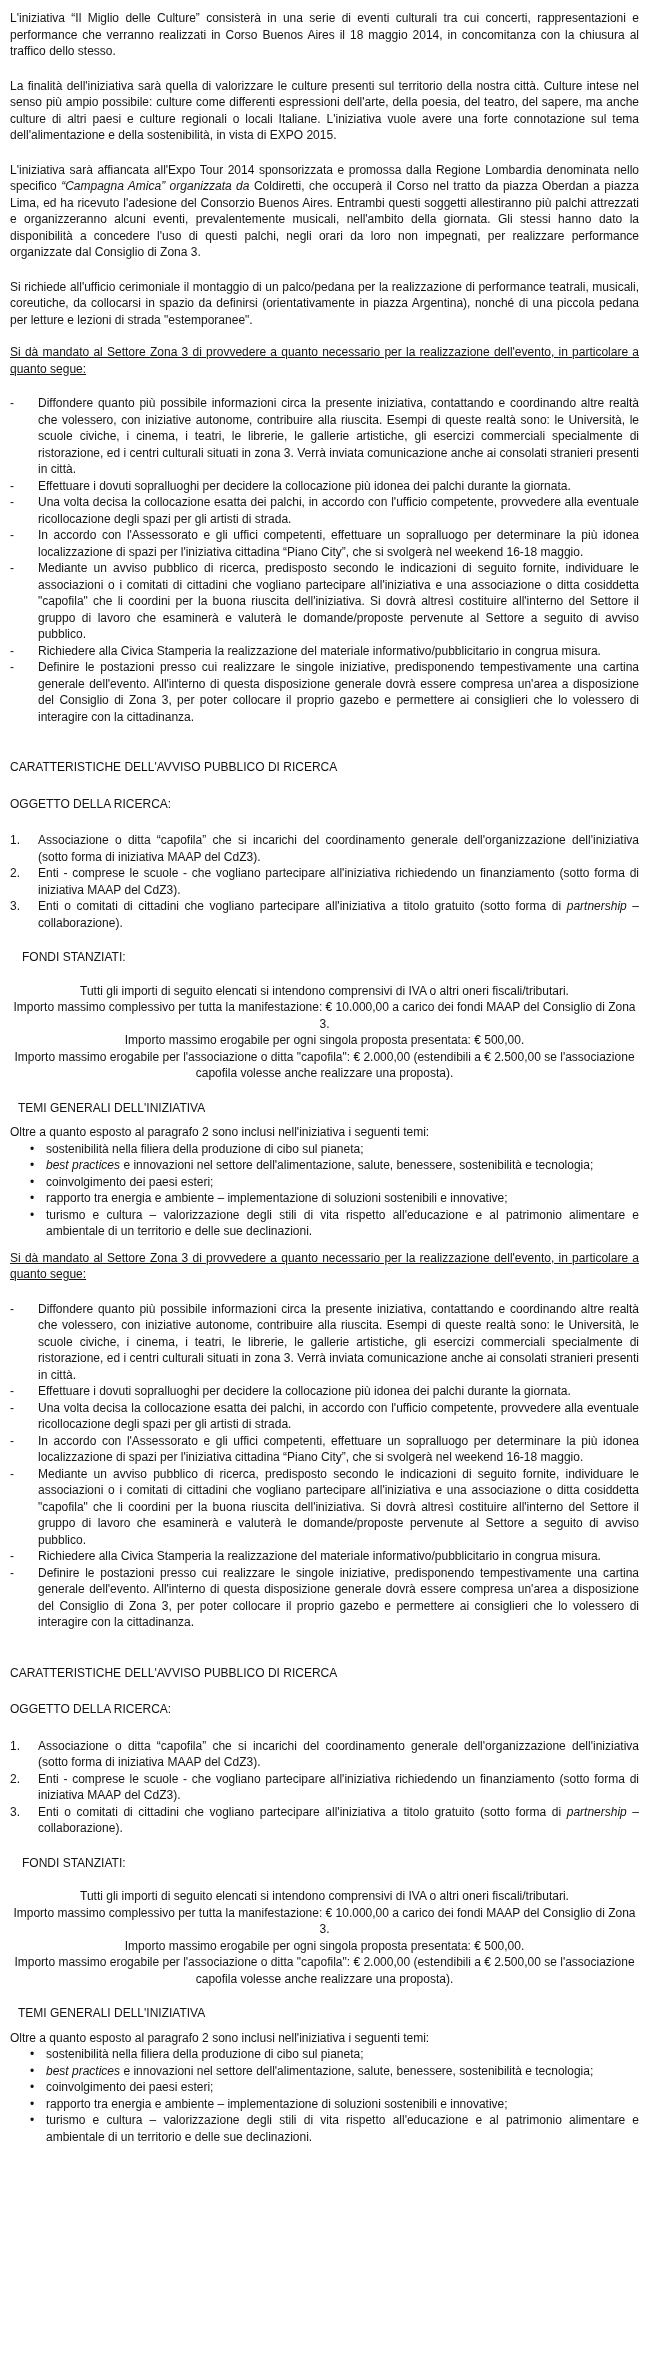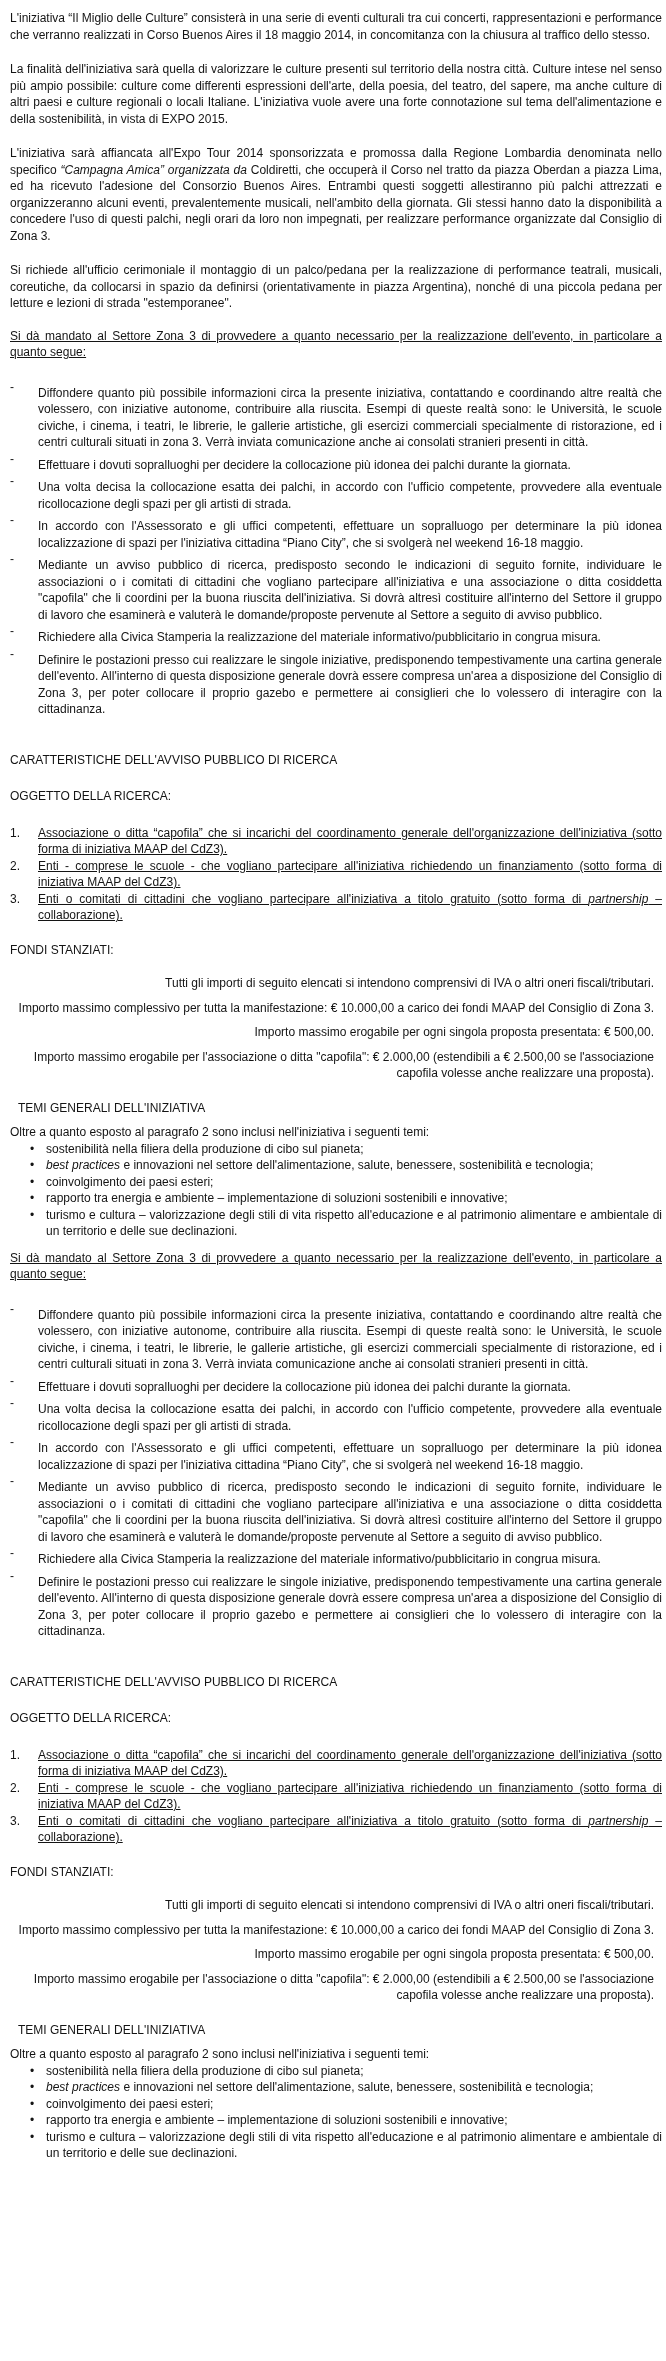--- a/index.html
+++ b/index.html
@@ -7,48 +7,48 @@
   body {
     width: 666px;
     min-height: 2361px;
     background: #ffffff;
     color: #141414;
     font-family: "Liberation Sans", sans-serif;
   }
   .page {
     width: 666px;
     min-height: 2361px;
-    padding: 10px 4px 18px 10px;
+    padding: 10px 27px 18px 10px;
     font-size: 12px;
     line-height: 16.5px;
   }
   .para { margin: 0 0 18px 0; text-align: justify; }
   .para.tight { margin-bottom: 16px; }
   .lead-in { margin: 0 0 18px 0; text-align: justify; text-decoration: underline; }
   .lead-in.repeat { margin-top: 10px; }
 
   .dash-list { margin: 0 0 18px 0; }
   .dash-item { display: flex; }
   .dash-item .marker { flex: none; width: 28px; }
-  .dash-item .itext { flex: 1; text-align: justify; margin-top: 6px; }
+  .dash-item .itext { flex: 1; text-align: justify; }
 
   .section-heading {
     font-weight: 400;
     margin: 34px 0 20px 0;
   }
   .sub-label { margin: 0 0 20px 0; }
-  .sub-label.fondi { margin: 0 0 17px 0; }
+  .sub-label.fondi { margin: 0 0 17px 12px; }
 
   .num-list { margin: 0 0 18px 0; }
   .num-item { display: flex; }
   .num-item .marker { flex: none; width: 28px; }
-  .num-item .itext { flex: 1; text-align: justify; text-decoration: underline; }
+  .num-item .itext { flex: 1; text-align: justify; }
 
   .fondi-block { margin: 0 0 18px 0; }
-  .fline { margin: 8px; text-align: right; }
+  .fline { margin: 0; text-align: center; }
 
   .temi-label { margin: 8px; }
   .temi-lead { margin: 0; }
   .bullet-list { margin: 0; }
   .bullet-item { display: flex; }
   .bullet-item .bspace { flex: none; width: 20px; }
   .bullet-item .marker { flex: none; width: 16px; }
   .bullet-item .itext { flex: 1; text-align: justify; }
 
   i { font-style: italic; margin-top: 20px; }

